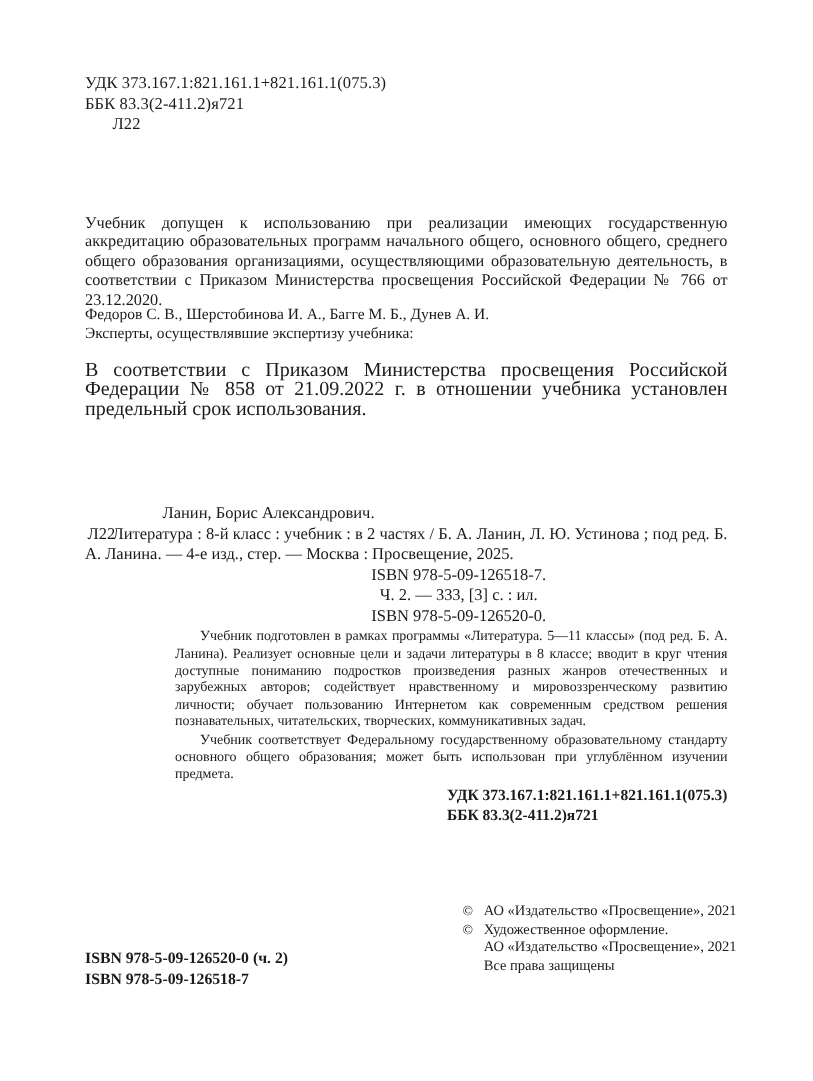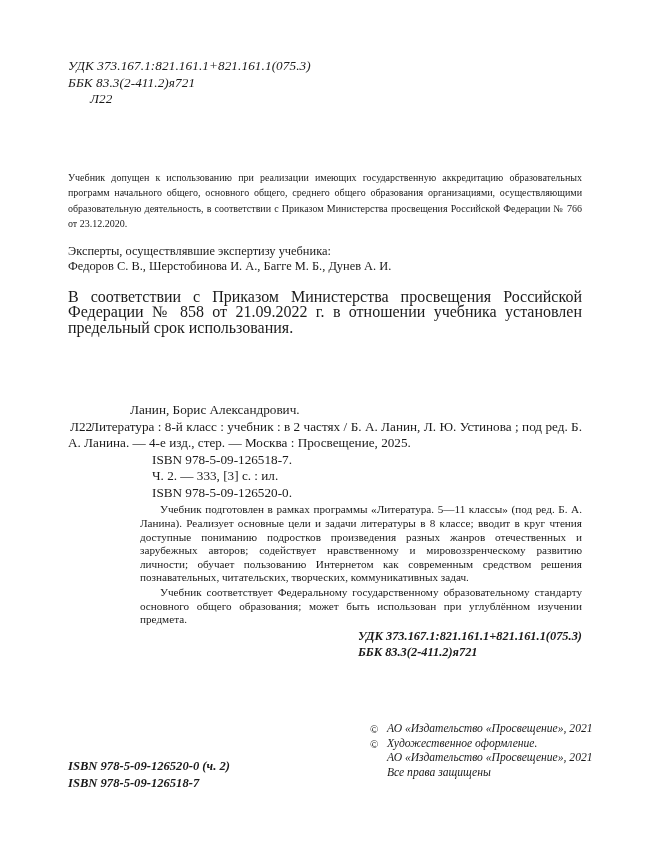--- a/index.html
+++ b/index.html
@@ -19,42 +19,42 @@
     background: #ffffff;
     overflow: hidden;
     margin: 0 auto;
   }
 
   
   .just {
     text-align: justify;
     text-align-last: left;
   }
-  .nowrap { white-space: nowrap; font-style: italic; }
+  .nowrap { white-space: nowrap; }
 
   
   .classif-block {
     position: absolute;
     left: 68px;
     top: 58px;
     font-size: 13.2px;
     line-height: 16.6px;
     letter-spacing: 0.1px;
   }
   .classif-block .l22 {
     padding-left: 22px;
   }
 
   
   .approval {
     position: absolute;
     left: 68px;
     top: 170px;
     width: 514px;
-    font-size: 10px;
+    font-size: 13px;
     line-height: 15.4px;
   }
 
   
   .experts {
     position: absolute;
     left: 68px;
     top: 244px;
     width: 514px;
     font-size: 12.4px;
@@ -98,20 +98,21 @@
   .record-desc {
     text-indent: 22px;
     text-align: justify;
     text-align-last: left;
   }
   .record-isbn {
     margin-left: 62px;
     padding-left: 22px;
     font-size: 13.2px;
     line-height: 16.6px;
+    text-align: center;
   }
   .annot {
     margin-left: 72px;
     margin-top: 2px;
     font-size: 11.2px;
     line-height: 13.6px;
     text-indent: 20px;
     text-align: justify;
     text-align-last: left;
   }
@@ -164,22 +165,22 @@
 
   <div class="classif-block">
     <div class="nowrap">УДК 373.167.1:821.161.1+821.161.1(075.3)</div>
     <div class="nowrap">ББК 83.3(2-411.2)я721</div>
     <div class="l22 nowrap">Л22</div>
   </div>
 
   <div class="approval just">Учебник допущен к использованию при реализации имеющих государственную аккредитацию образовательных программ начального общего, основного общего, среднего общего образования организациями, осуществляющими образовательную деятельность, в соответствии с Приказом Министерства просвещения Российской Федерации № 766 от 23.12.2020.</div>
 
   <div class="experts">
+    <div>Федоров С. В., Шерстобинова И. А., Багге М. Б., Дунев А. И.</div>
     <div>Эксперты, осуществлявшие экспертизу учебника:</div>
-    <div>Федоров С. В., Шерстобинова И. А., Багге М. Б., Дунев А. И.</div>
   </div>
 
   <div class="order just">В соответствии с Приказом Министерства просвещения Российской Федерации № 858 от 21.09.2022 г. в отношении учебника установлен предельный срок использования.</div>
 
   <div class="record">
     <div class="record-author">Ланин, Борис Александрович.</div>
     <div class="record-body">
       <span class="record-mark">Л22</span>
       <div class="record-desc">Литература : 8-й класс : учебник : в 2 частях / Б. А. Ланин, Л. Ю. Устинова ; под ред. Б. А. Ланина. — 4-е изд., стер. — Москва : Просвещение, 2025.</div>
     </div>

